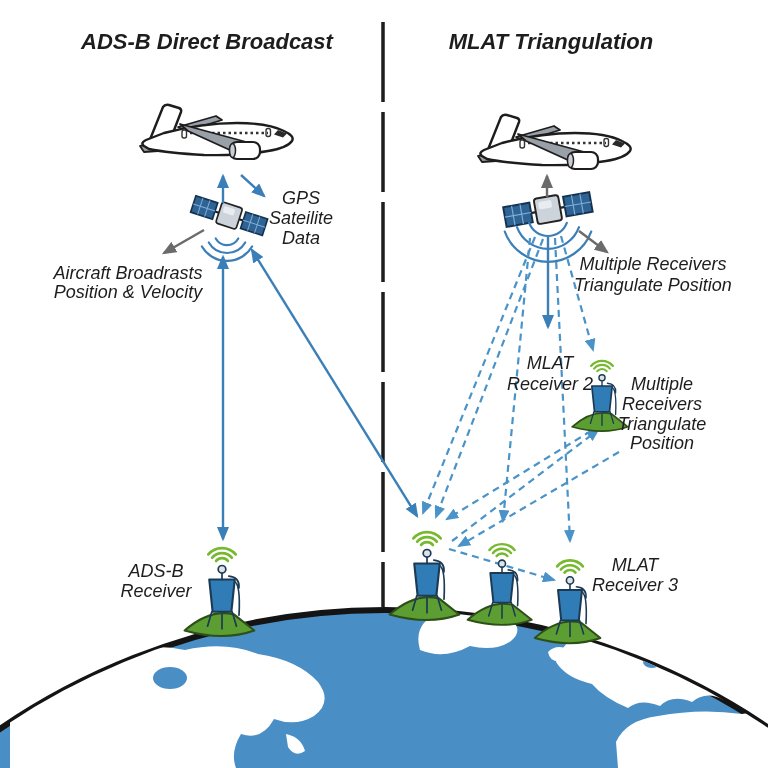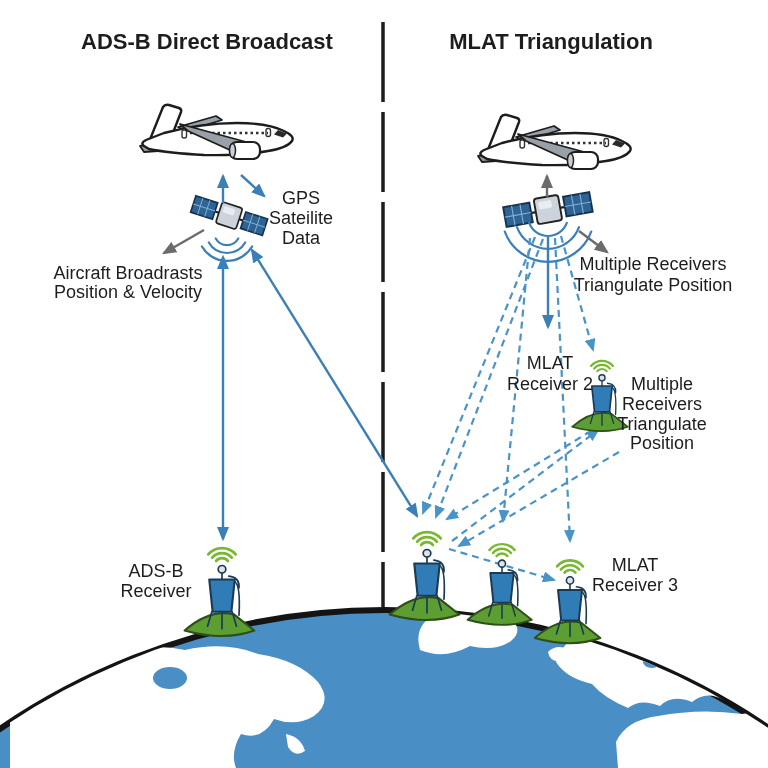--- a/index.html
+++ b/index.html
@@ -5,21 +5,21 @@
   :root{
     --arrow-blue:#3b7fb8; --dash-blue:#4a93c8; --gray-arrow:#6b6b6b;
     --signal-green:#76b82e; --mound-green:#5d9e33; --mound-outline:#2e4f17;
     --receiver-blue:#2f7cb6; --receiver-outline:#1b3a54;
     --satellite-panel:#2e6394; --satellite-grid:#7fb0d8; --satellite-body:#cdd3da;
     --ocean-blue:#4a8ec6; --land-white:#ffffff; --earth-outline:#141414;
     --ink:#1d1d1d; --wing-gray:#99a0a7; --background:#ffffff;
   }
   html,body{margin:0;padding:0;background:var(--background);}
   .stage{width:768px;height:768px;position:relative;background:var(--background);overflow:hidden;
-         font-family:"Liberation Sans","DejaVu Sans",sans-serif;}
+         font-family:"Liberation Sans","DejaVu Sans",sans-serif;font-style:italic;}
   svg text{font-family:"Liberation Sans","DejaVu Sans",sans-serif;fill:var(--ink);}
   .title{font-size:22px;font-weight:bold;}
   .label{font-size:18px;}
   .divider{stroke:var(--ink);stroke-width:3.5;stroke-dasharray:80 10;fill:none;}
   .bsolid{stroke:var(--arrow-blue);stroke-width:2.4;fill:none;}
   .bdash{stroke:var(--dash-blue);stroke-width:2.2;fill:none;stroke-dasharray:7 5;}
   .garrow{stroke:var(--gray-arrow);stroke-width:2.4;fill:none;}
   .mk-blue{fill:var(--arrow-blue);}
   .mk-dash{fill:var(--dash-blue);}
   .mk-gray{fill:var(--gray-arrow);}

